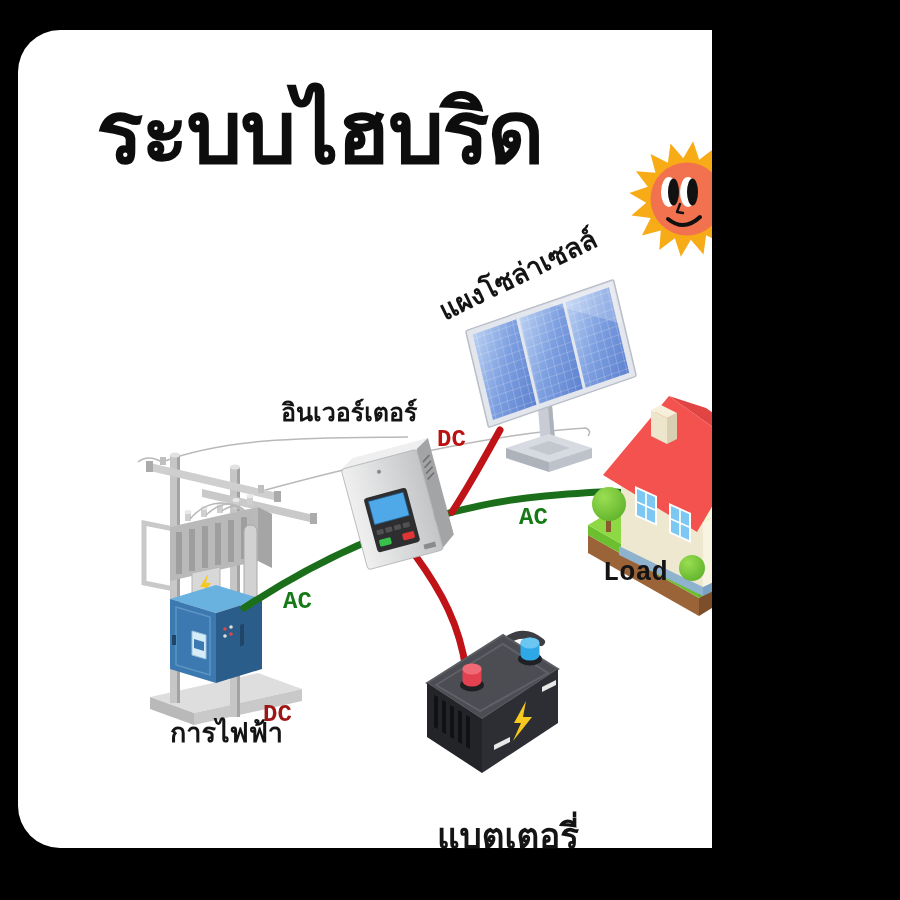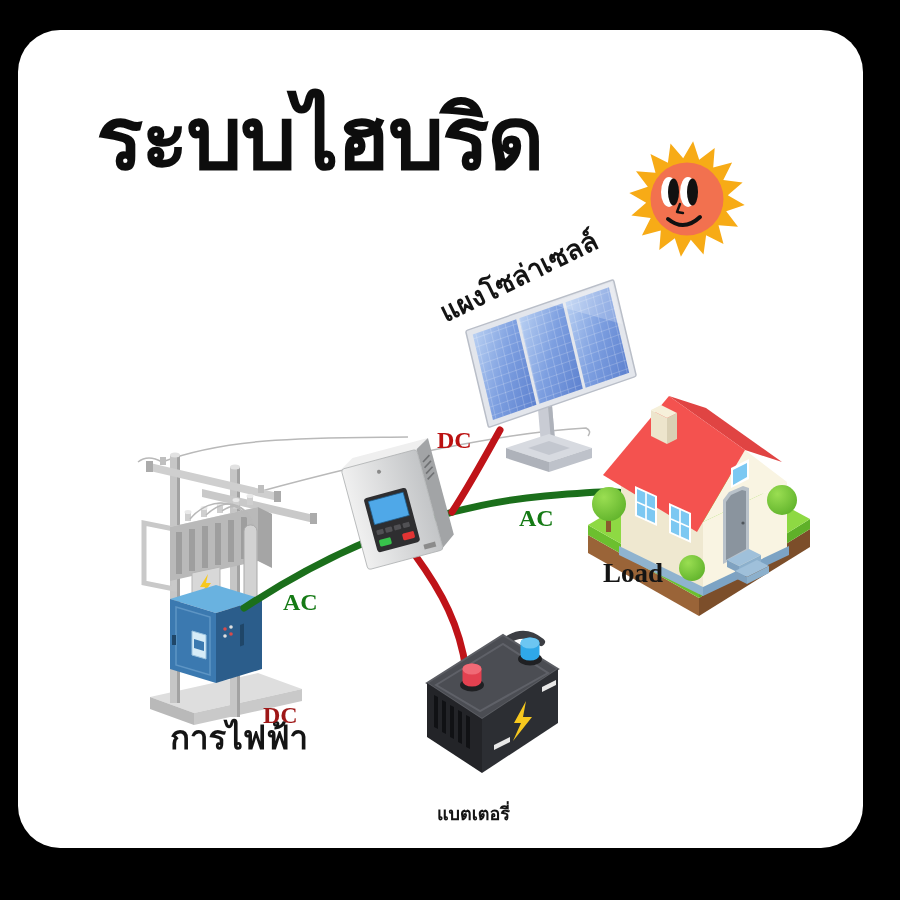--- a/index.html
+++ b/index.html
@@ -1,32 +1,32 @@
 <!DOCTYPE html>
 <html style="--page-bg: #000000; --card-bg: #ffffff; --title-text: #0d0d0d; --label-text: #141414; --ac-line: #1b6f1b; --ac-text: #157a15; --dc-line: #bf1318; --dc-line-dark: #7a0f0f; --dc-solar-text: #bb1111; --dc-grid-text: #9e1717; --sun-rays: #f7ab16; --sun-face: #f2714f; --panel-blue-light: #aac6f0; --panel-blue-dark: #5d81cf; --roof-red: #f4524f; --roof-red-dark: #e04443; --wall-cream: #f9f4e2; --grass-green: #8ed943; --dirt-brown: #9a6438; --battery-dark: #2c2e33; --terminal-red: #e34150; --terminal-blue: #2fa8e8; --bolt-yellow: #f7c81e; --inverter-gray: #d9d9d9; --pole-gray: #c6c6c6; --meter-blue: #3b79b0; --screen-blue: #4fa8e8;"><head>
 <meta charset="utf-8">
 <style>
   html,body{margin:0;padding:0;background:#000;}
   .stage{
-    position:relative;width:900px;height:900px;overflow:hidden;
+    position:relative;width:712px;height:900px;overflow:hidden;
     background:var(--page-bg,#000);
-    font-family:Liberation Serif, serif;
+    font-family:Liberation Mono, monospace;
   }
   .card{
     position:absolute;left:18px;top:30px;width:845px;height:818px;
     background:var(--card-bg,#fff);border-radius:42px;
   }
   svg.art{position:absolute;left:0;top:0;width:900px;height:900px;}
   .lbl{position:absolute;font-weight:800;color:var(--label-text,#141414);
        white-space:nowrap;line-height:1;}
   .title{left:96px;top:96px;font-size:88px;letter-spacing:-2px;color:var(--title-text,#0d0d0d);}
   .lbl-solar{left:448px;top:300px;font-size:27px;transform:rotate(-26deg);transform-origin:left bottom;}
   .lbl-inverter{left:281px;top:402px;font-size:25px;}
-  .lbl-grid{left:170px;top:722px;font-size:33px;}
-  .lbl-battery{left:437px;top:805px;font-size:18px;}
+  .lbl-grid{left:170px;top:722px;font-size:27px;}
+  .lbl-battery{left:437px;top:822px;font-size:35px;}
   .lbl-load{left:603px;top:560px;font-size:27px;}
   .lbl-ac1{left:283px;top:590px;font-size:24px;color:var(--ac-text,#157a15);}
   .lbl-ac2{left:519px;top:506px;font-size:24px;color:var(--ac-text,#157a15);}
   .lbl-dc1{left:437px;top:428px;font-size:24px;color:var(--dc-solar-text,#bb1111);}
   .lbl-dc2{left:263px;top:703px;font-size:24px;color:var(--dc-grid-text,#9e1717);}
   
   .ac-line{stroke:var(--ac-line,#1b6f1b);stroke-width:7;fill:none;stroke-linecap:round;}
   .dc-line{stroke:var(--dc-line,#bf1318);stroke-width:7;fill:none;stroke-linecap:round;}
   .sun-rays{fill:var(--sun-rays,#f7ab16);}
   .sun-face{fill:var(--sun-face,#f2714f);}
@@ -310,20 +310,21 @@
         <ellipse cx="688" cy="192" rx="8" ry="15" fill="#ffffff"></ellipse>
         <ellipse cx="692.5" cy="192" rx="5.5" ry="13.5" fill="#111111"></ellipse>
       </g>
       <path d="M 680 204 L 677 212 L 683 213" stroke="#111111" stroke-width="2.4" fill="none" stroke-linecap="round" stroke-linejoin="round"></path>
       <path d="M 668 219 Q 684 232 700 217" stroke="#111111" stroke-width="4" fill="none" stroke-linecap="round"></path>
     </g>
   </svg>
 
   <div class="lbl title">ระบบไฮบริด</div>
   <div class="lbl lbl-solar">แผงโซล่าเซลล์</div>
+  <div class="lbl lbl-inverter">อินเวอร์เตอร์</div>
   <div class="lbl lbl-grid">การไฟฟ้า</div>
   <div class="lbl lbl-battery">แบตเตอรี่</div>
   <div class="lbl lbl-load">Load</div>
   <div class="lbl lbl-dc1">DC</div>
   <div class="lbl lbl-dc2">DC</div>
   <div class="lbl lbl-ac1">AC</div>
   <div class="lbl lbl-ac2">AC</div>
 </div>
 
 </body></html>

